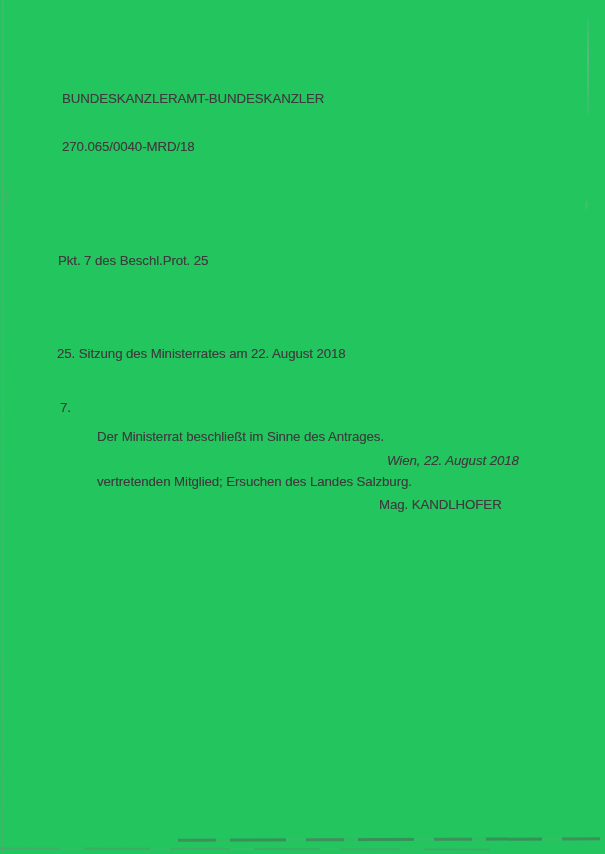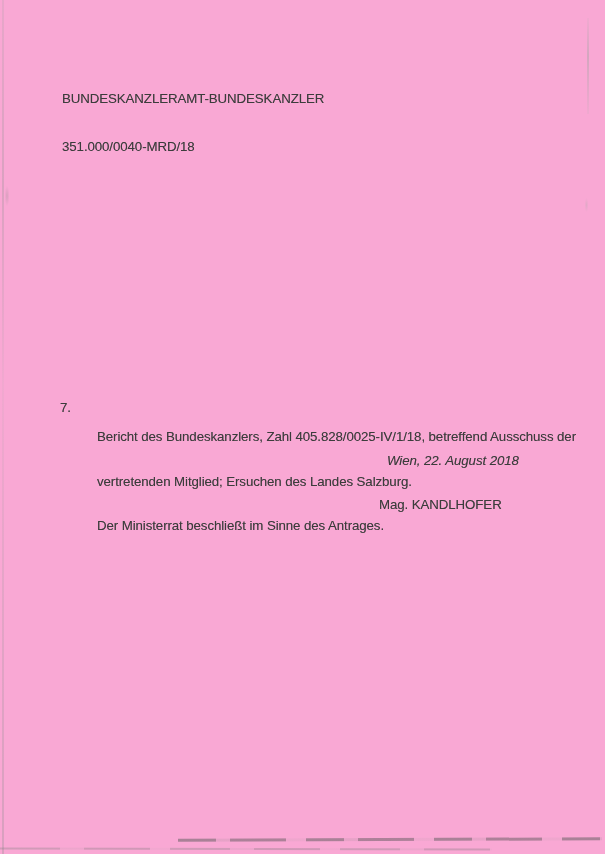--- a/index.html
+++ b/index.html
@@ -4,21 +4,21 @@
 <style>
   html, body {
     margin: 0;
     padding: 0;
     background: #ffffff;
   }
   .page {
     position: relative;
     width: 605px;
     height: 854px;
-    background: #f9a8d4;
+    background: #22c55e;
     overflow: hidden;
     font-family: "Liberation Sans", "DejaVu Sans", sans-serif;
     color: #3c3c3c;
   }
   .txt {
     position: absolute;
     font-size: 13.3px;
     letter-spacing: -0.1px;
     white-space: pre;
     text-shadow: 0 0 0.6px rgba(80, 80, 80, 0.55);
@@ -130,31 +130,32 @@
     );
   }
 </style>
 </head>
 <body>
 
 <div class="page">
 
   <div class="txt letterhead">
     <div>BUNDESKANZLERAMT-BUNDESKANZLER</div>
-    <div>351.000/0040-MRD/18</div>
+    <div>270.065/0040-MRD/18</div>
   </div>
 
+  <div class="txt protocol-ref">Pkt. 7 des Beschl.Prot. 25</div>
 
+  <div class="txt session-title">25. Sitzung des Ministerrates am 22. August 2018</div>
 
   <div class="txt agenda-number">7.</div>
 
   <div class="txt agenda-body">
-    <div>Bericht des Bundeskanzlers, Zahl 405.828/0025-IV/1/18, betreffend Ausschuss der</div>
+    <div>Der Ministerrat beschließt im Sinne des Antrages.</div>
     <div>vertretenden Mitglied; Ersuchen des Landes Salzburg.</div>
-    <div>Der Ministerrat beschließt im Sinne des Antrages.</div>
   </div>
 
   <div class="txt place-date">Wien, 22. August 2018</div>
 
   <div class="txt signatory">Mag. KANDLHOFER</div>
 
   <div class="artifact edge-left"></div>
   <div class="artifact smudge-left"></div>
   <div class="artifact edge-right"></div>
   <div class="artifact smudge-right"></div>

